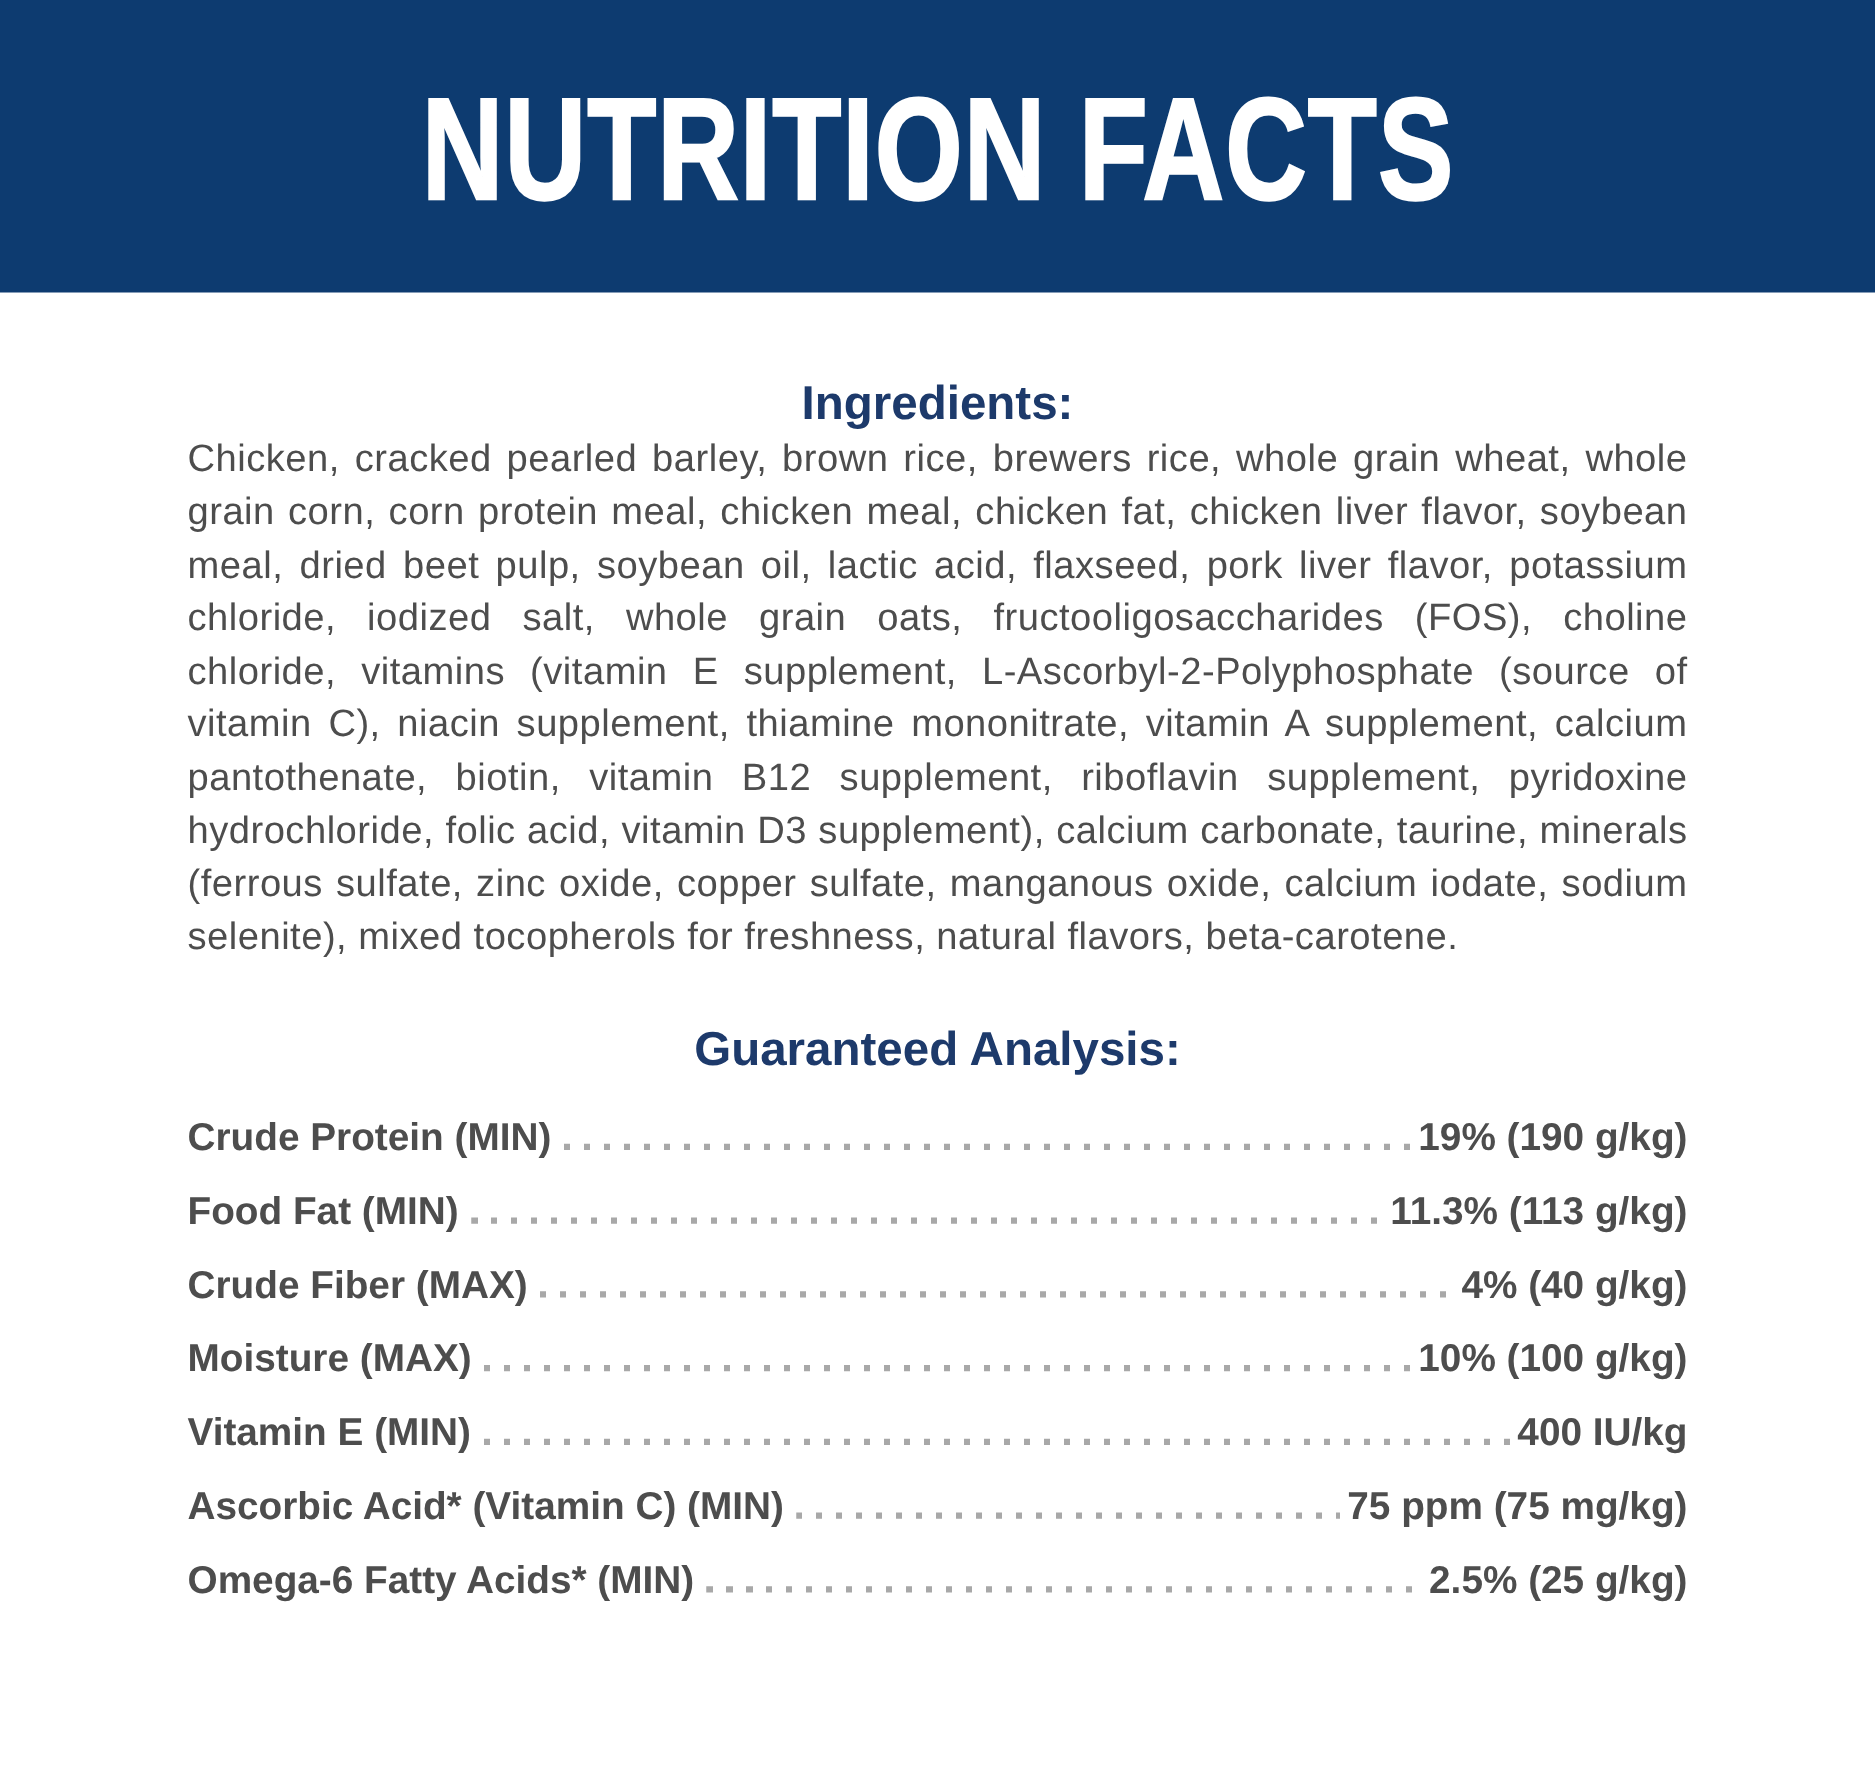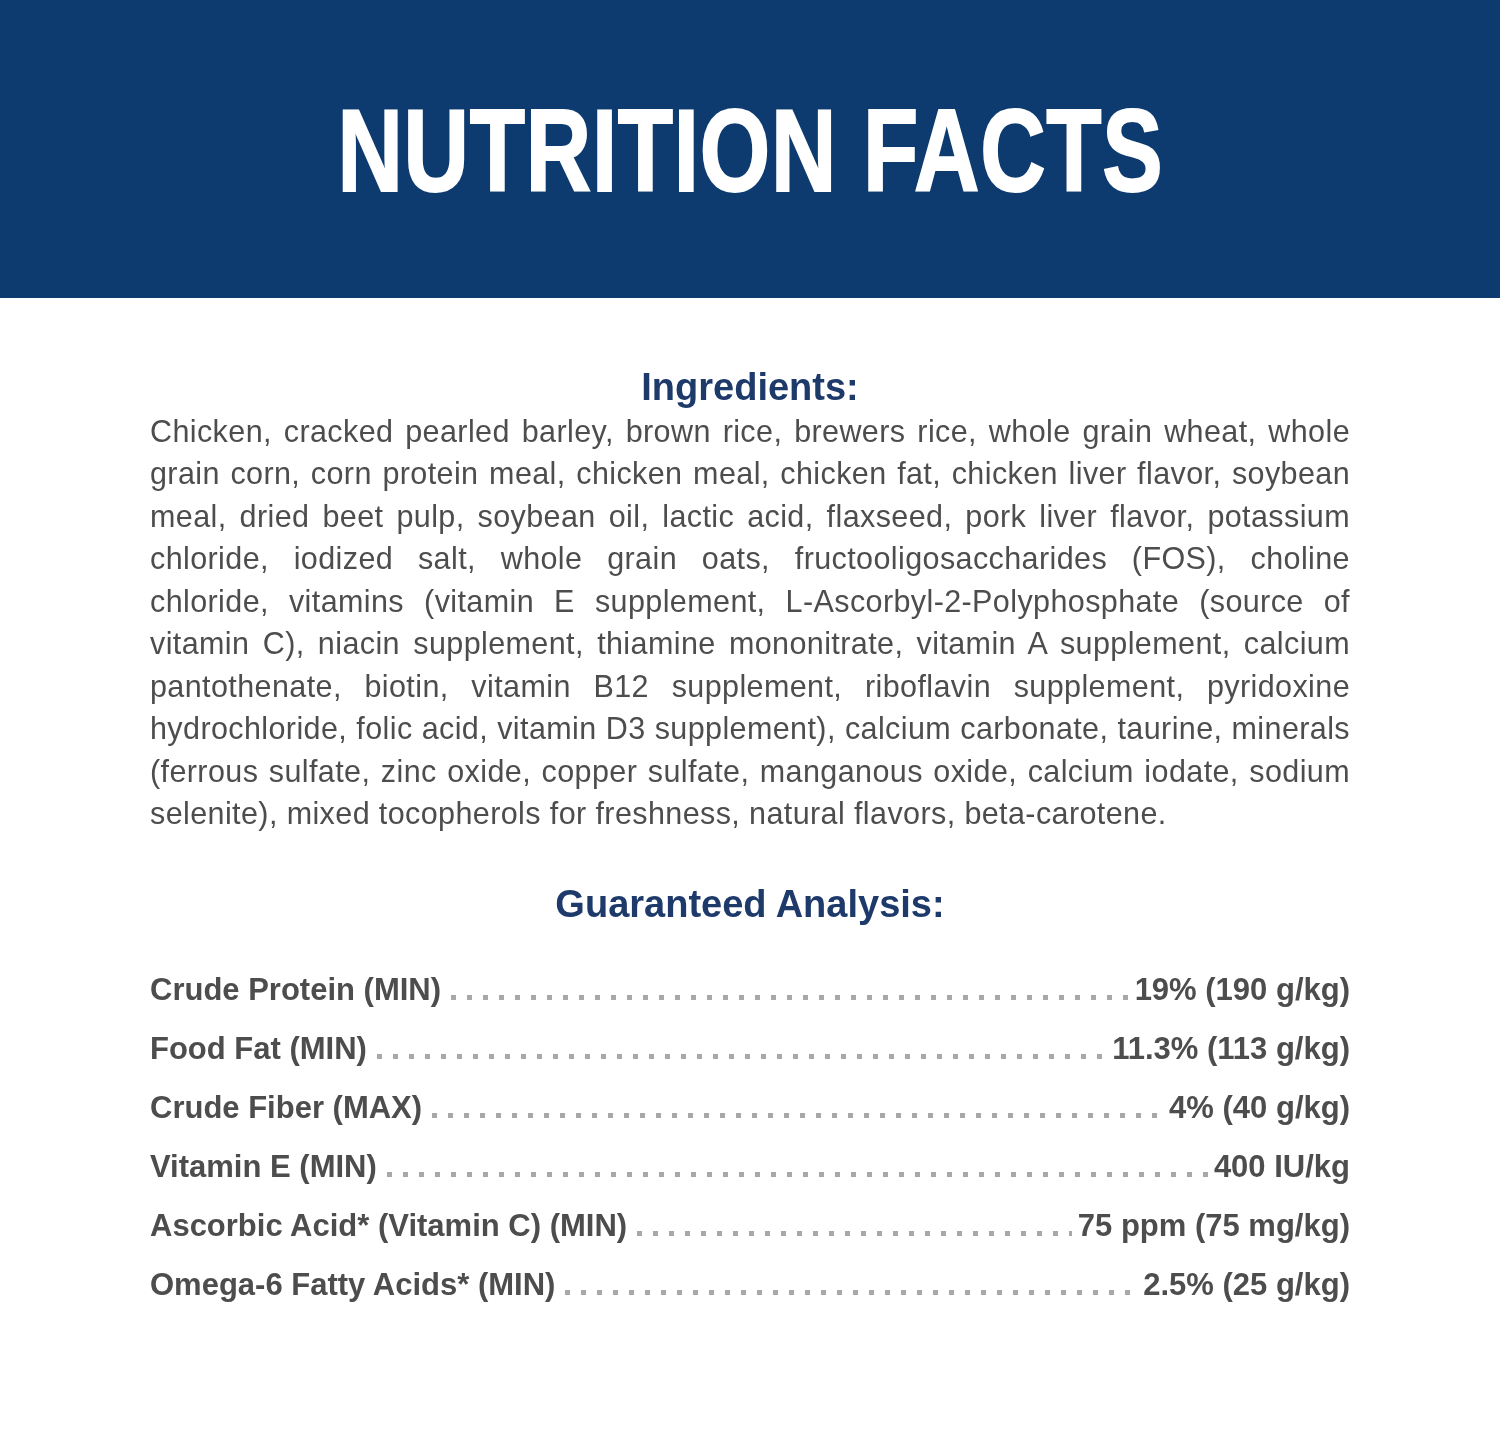--- a/index.html
+++ b/index.html
@@ -12,21 +12,21 @@
     overflow: hidden;
   }
   .page {
     width: 1500px;
     height: 1431px;
     position: relative;
   }
   
   .banner {
     width: 100%;
-    height: 298px;
+    height: 234px;
     background: var(--banner-bg, #0d3b70);
     display: flex;
     align-items: center;
     justify-content: center;
     overflow: hidden;
   }
   .banner-title {
     color: var(--banner-fg, #ffffff);
     font-size: 116px;
     font-weight: bold;
@@ -53,21 +53,21 @@
   .heading-analysis   { margin-top: 48px; }
   .ingredients-text {
     color: var(--body-color, #4d4d4d);
     font-size: 30.5px;
     line-height: 42.5px;
     text-align: justify;
     letter-spacing: 0.4px;
   }
   
   .ga-table {
-    margin-top: 46px;
+    margin-top: 30px;
   }
   .ga-row {
     display: flex;
     align-items: flex-end;
     margin-bottom: 24px;
     height: 35px;
   }
   .ga-label, .ga-value {
     color: var(--body-color, #4d4d4d);
     font-size: 31px;
@@ -132,20 +132,25 @@
           <span class="ga-leader"></span>
           <span class="ga-value">11.3% (113 g/kg)</span>
         </div>
 
         <div class="ga-row">
           <span class="ga-label">Crude Fiber (MAX)</span>
           <span class="ga-leader"></span>
           <span class="ga-value">4% (40 g/kg)</span>
         </div>
 
+        <div class="ga-row">
+          <span class="ga-label">Moisture (MAX)</span>
+          <span class="ga-leader"></span>
+          <span class="ga-value">10% (100 g/kg)</span>
+        </div>
 
         <div class="ga-row">
           <span class="ga-label">Vitamin E (MIN)</span>
           <span class="ga-leader"></span>
           <span class="ga-value">400 IU/kg</span>
         </div>
 
         <div class="ga-row">
           <span class="ga-label">Ascorbic Acid* (Vitamin C) (MIN)</span>
           <span class="ga-leader"></span>

